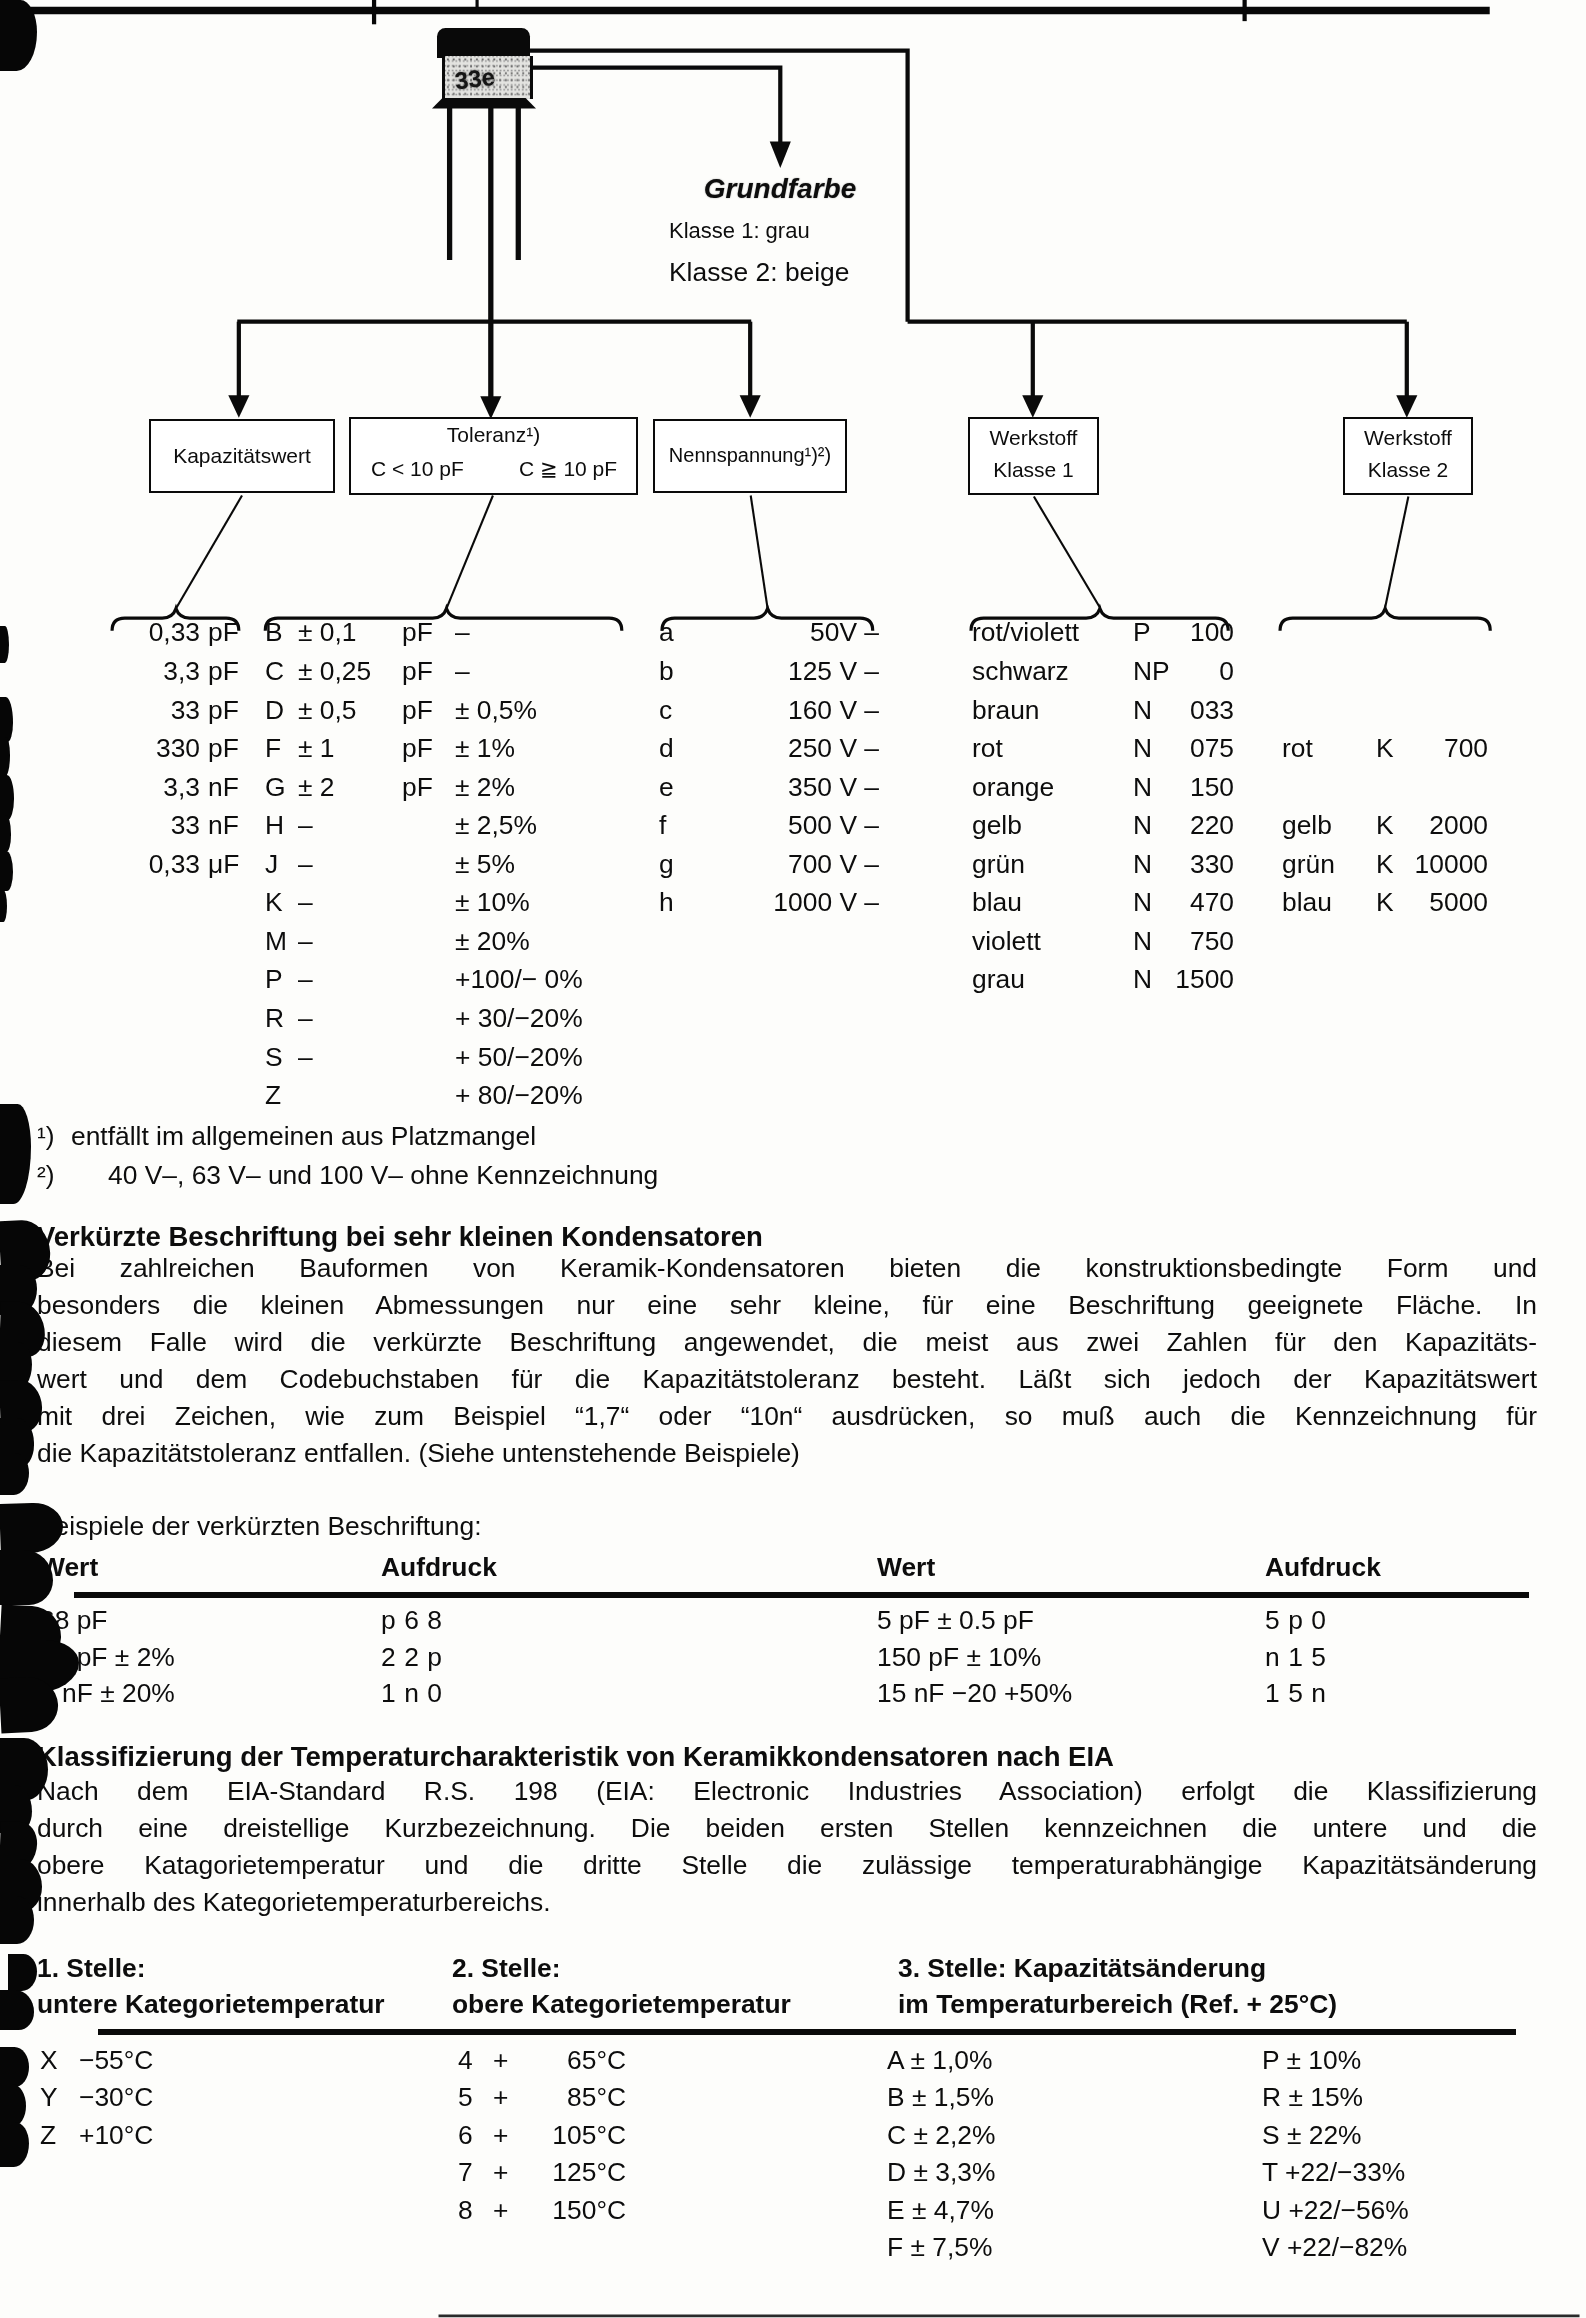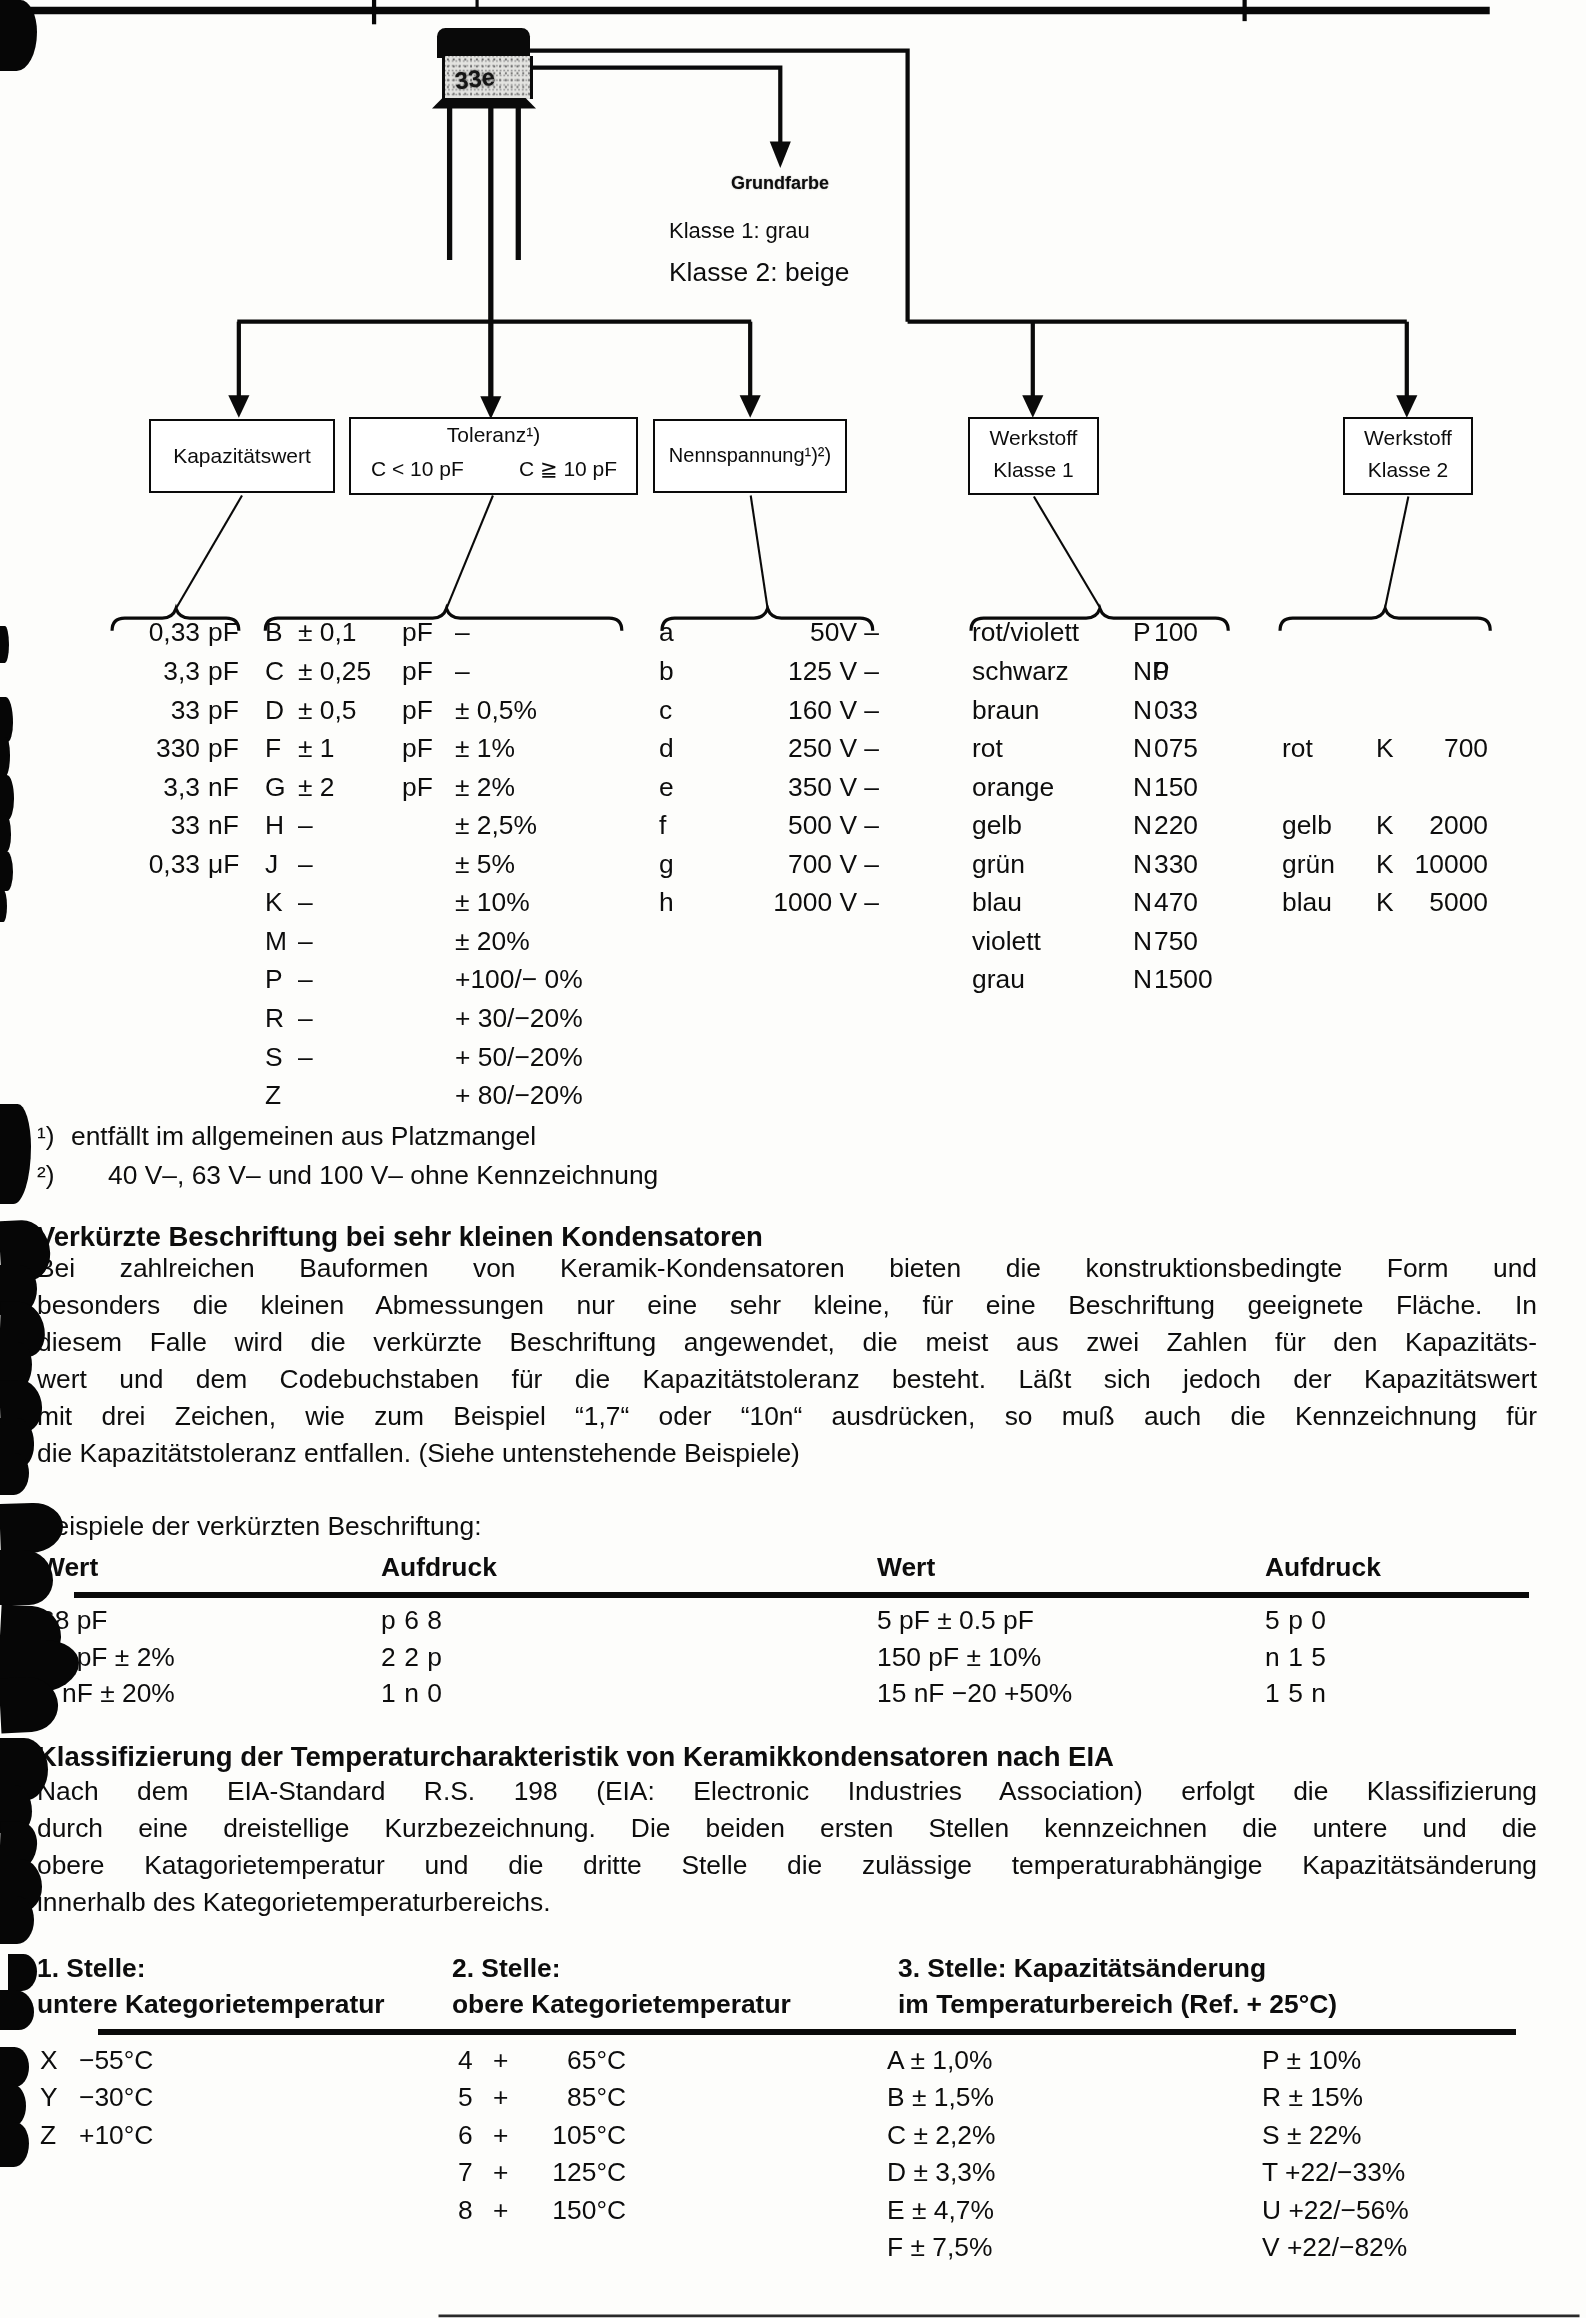--- a/index.html
+++ b/index.html
@@ -14,21 +14,21 @@
   .c-capnum{left:111px;width:89px;text-align:right;}
   .c-capunit{left:208px;}
   .c-let{left:265px;}
   .c-tol1{left:298px;}
   .c-unit1{left:402px;}
   .c-tol2{left:455px;}
   .c-vlet{left:659px;}
   .c-volt{left:718px;width:161px;text-align:right;}
   .c-c1color{left:972px;}
   .c-c1let{left:1133px;}
-  .c-c1val{left:1154px;width:80px;text-align:left;}
+  .c-c1val{left:1154px;width:80px;text-align:right;}
   .c-c2color{left:1282px;}
   .c-c2let{left:1376px;}
   .c-c2val{left:1399px;width:89px;text-align:right;}
   
   .para-line{position:absolute;left:37px;width:1500px;font-size:26.4px;white-space:normal;
              text-align:justify;text-align-last:justify;}
   .para-last{text-align:center;text-align-last:left;}
   
   .x1{left:40px;}.x2{left:381px;letter-spacing:8.5px;}.x3{left:877px;}.x4{left:1265px;letter-spacing:8.5px;}
   
@@ -92,21 +92,21 @@
 
     <line x1="830" y1="4384" x2="2990" y2="4384" stroke="#2a2a2a" stroke-width="5"></line>
   </svg>
 
   <div class="abs" style="left:437px;top:27.5px;width:93px;height:30px;background:#090909;border-radius:8.5px 8.5px 0 0;"></div>
   <div id="cap-body" class="abs" style="left:442px;top:56px;width:85px;height:43px;border-left:3.2px solid #0a0a0a;border-right:3.2px solid #0a0a0a;">
     <span style="position:absolute;left:9.5px;top:8.5px;font-size:24px;font-weight:bold;transform:rotate(-7deg);color:#151515;text-shadow:0 0 2.6px rgba(20,20,20,.55);">33e</span>
   </div>
   <div class="abs" style="left:432px;top:98px;width:104px;height:10.6px;background:#0a0a0a;clip-path:polygon(10% 0,90% 0,100% 100%,0 100%);"></div>
 
-  <div class="s bold" style="left:701px;top:173px;width:158px;text-align:center;font-size:18px;text-shadow:0 0 1.6px rgba(0,0,0,.4);">Grundfarbe</div>
+  <div class="s bold" style="left:701px;top:173px;width:158px;text-align:center;font-size:28px;text-shadow:0 0 1.6px rgba(0,0,0,.4);font-style:italic;">Grundfarbe</div>
   <div class="s" style="left:669px;top:218px;font-size:22px;">Klasse 1: grau</div>
   <div class="s" style="left:669px;top:257px;font-size:26.4px;">Klasse 2: beige</div>
 
   <div class="box" style="left:149px;top:419px;width:182px;height:70px;">
     <span class="s" style="left:0;width:100%;top:23px;font-size:21px;">Kapazitätswert</span>
   </div>
   <div class="box" style="left:349px;top:417px;width:285px;height:74px;">
     <span class="s" style="left:0;width:100%;top:4.2px;font-size:21px;">Toleranz¹)</span>
     <span class="s" style="left:20px;top:38px;font-size:21px;">C &lt; 10 pF</span>
     <span class="s" style="left:168px;top:38px;font-size:21px;">C ≧ 10 pF</span>

